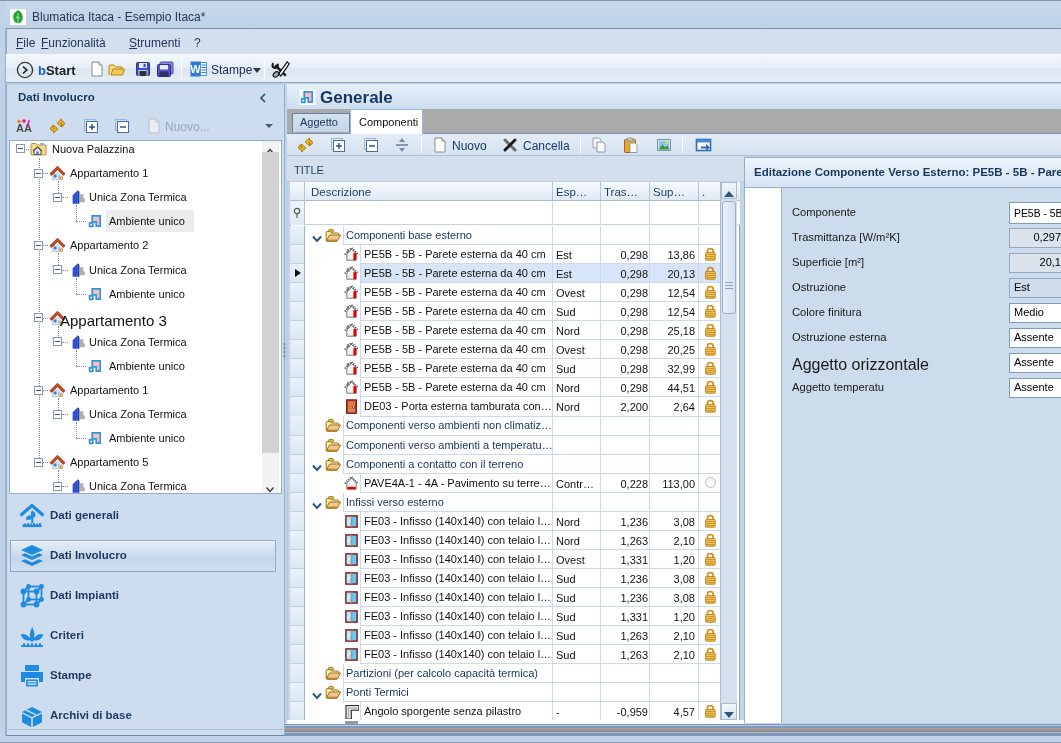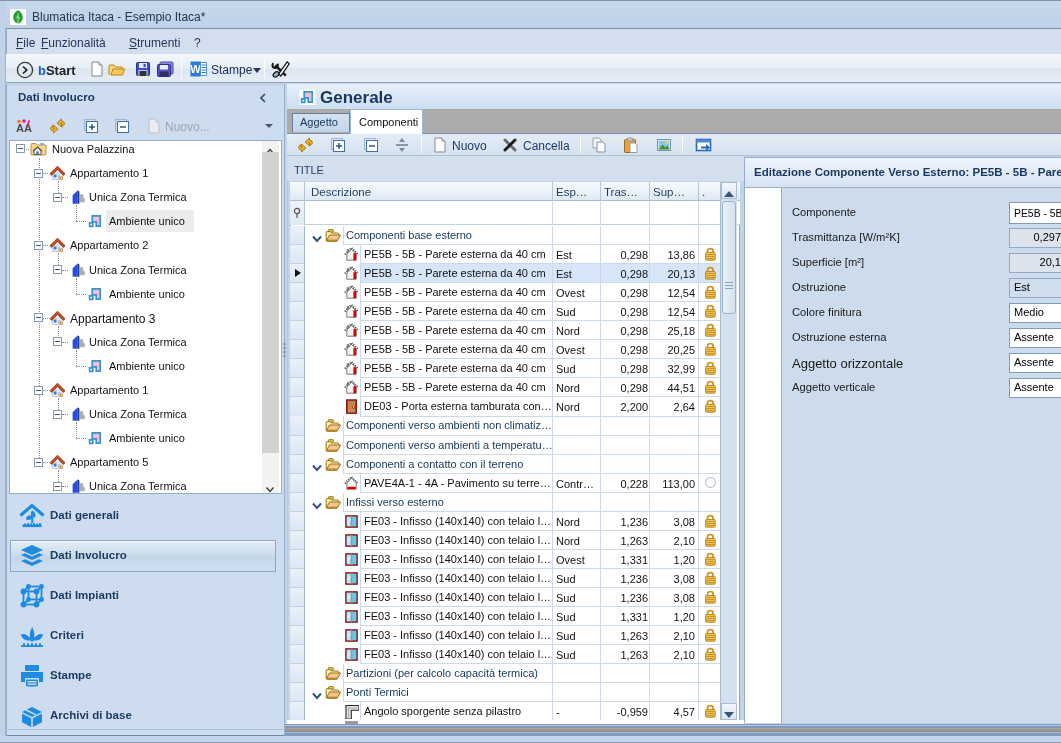--- a/index.html
+++ b/index.html
@@ -186,21 +186,21 @@
 <div style="position:absolute;left:34.2px;top:313px;width:9px;height:9px;background:#fff;border:1px solid #8a9aac;"></div>
 <div style="position:absolute;left:36.2px;top:317px;width:5px;height:1px;background:#33557a;"></div>
 <div style="position:absolute;left:49px;top:310px;width:17px;height:16px;"><svg width="17" height="16" viewBox="0 0 17 16">
       <rect x="3.2" y="8" width="10.6" height="6.4" fill="#eef4fa" stroke="#9aa8b8" stroke-width="0.6"></rect>
       <path d="M0.9 8.8 L8.5 1.2 L16.1 8.8 L14.2 10.3 L8.5 4.6 L2.8 10.3 Z" fill="#c44a24" stroke="#8a3014" stroke-width="0.8"></path>
       <rect x="4.6" y="9.4" width="3" height="3.2" fill="#4a7ac8"></rect>
       <rect x="8.9" y="9.8" width="2.6" height="4.6" fill="#a8c8e8"></rect>
       <path d="M11.6 11 Q14.2 11.4 13.8 14.4 L11 14.4 Q10.4 12.4 11.6 11 Z" fill="#f09030"></path>
       <path d="M12.6 11.8 Q13.6 12.6 12.9 14.4 L11.9 14.4 Q11.6 12.8 12.6 11.8 Z" fill="#f8c842"></path>
     </svg></div>
-<div style="position:absolute;left:70px;top:312px;width:160px;height:13px;font-size:12px;color:#111;white-space:nowrap;">Appartamento 3</div>
+<div style="position:absolute;left:60px;top:312px;width:160px;height:13px;font-size:15px;color:#111;white-space:nowrap;">Appartamento 3</div>
 <div style="position:absolute;left:62px;top:342px;width:6px;height:1px;border-top:1px dotted #8a8a8a;"></div>
 <div style="position:absolute;left:53.3px;top:337px;width:9px;height:9px;background:#fff;border:1px solid #8a9aac;"></div>
 <div style="position:absolute;left:55.3px;top:341px;width:5px;height:1px;background:#33557a;"></div>
 <div style="position:absolute;left:70px;top:334px;width:17px;height:16px;"><svg width="17" height="16" viewBox="0 0 17 16">
       <path d="M9.8 5.2 L13.4 5.2 L13.4 9.2 L14.8 9.2 L14.8 13.2 L9.8 13.2 Z" fill="#9a9a9a" opacity="0.8"></path>
       <path d="M2.6 6.2 L7.8 1.2 L7.8 14.8 L2.6 14.8 Z" fill="#2a50d8"></path>
       <path d="M7.8 1.2 L9.4 2.8 L9.4 14.8 L7.8 14.8 Z" fill="#1a34a0"></path>
     </svg></div>
 <div style="position:absolute;left:89px;top:336px;width:160px;height:13px;font-size:11px;color:#111;white-space:nowrap;">Unica Zona Termica</div>
 <div style="position:absolute;left:76px;top:366px;width:10px;height:1px;border-top:1px dotted #8a8a8a;"></div>
@@ -1079,17 +1079,17 @@
 <div style="position:absolute;left:792px;top:231px;width:210px;height:15px;font-size:11.2px;color:#1a1a1a;">Trasmittanza [W/m²K]</div>
 <div style="position:absolute;left:1009px;top:228px;width:57px;height:19.5px;background:#dce3ed;border:1px solid #94a9c0;text-align:right;padding-right:4px;font-size:11px;color:#000;line-height:17.5px;white-space:nowrap;overflow:hidden;">0,297</div>
 <div style="position:absolute;left:792px;top:256px;width:210px;height:15px;font-size:11.2px;color:#1a1a1a;">Superficie [m²]</div>
 <div style="position:absolute;left:1009px;top:253px;width:57px;height:19.5px;background:#dce3ed;border:1px solid #94a9c0;text-align:right;padding-right:4px;font-size:11px;color:#000;line-height:17.5px;white-space:nowrap;overflow:hidden;">20,1</div>
 <div style="position:absolute;left:792px;top:281px;width:210px;height:15px;font-size:11.2px;color:#1a1a1a;">Ostruzione</div>
 <div style="position:absolute;left:1009px;top:278px;width:57px;height:19.5px;background:#cfdded;border:1px solid #94a9c0;padding-left:4px;font-size:11px;color:#000;line-height:17.5px;white-space:nowrap;overflow:hidden;">Est</div>
 <div style="position:absolute;left:792px;top:306px;width:210px;height:15px;font-size:11.2px;color:#1a1a1a;">Colore finitura</div>
 <div style="position:absolute;left:1009px;top:303px;width:57px;height:19.5px;background:#fff;border:1px solid #7f9db9;padding-left:4px;font-size:11px;color:#000;line-height:17.5px;white-space:nowrap;overflow:hidden;">Medio</div>
 <div style="position:absolute;left:792px;top:331px;width:210px;height:15px;font-size:11.2px;color:#1a1a1a;">Ostruzione esterna</div>
 <div style="position:absolute;left:1009px;top:328px;width:57px;height:19.5px;background:#fff;border:1px solid #7f9db9;padding-left:4px;font-size:11px;color:#000;line-height:17.5px;white-space:nowrap;overflow:hidden;">Assente</div>
-<div style="position:absolute;left:792px;top:356px;width:210px;height:15px;font-size:13px;color:#1a1a1a;">Aggetto orizzontale</div>
+<div style="position:absolute;left:792px;top:356px;width:210px;height:15px;font-size:16px;color:#1a1a1a;">Aggetto orizzontale</div>
 <div style="position:absolute;left:1009px;top:353px;width:57px;height:19.5px;background:#fff;border:1px solid #7f9db9;padding-left:4px;font-size:11px;color:#000;line-height:17.5px;white-space:nowrap;overflow:hidden;">Assente</div>
-<div style="position:absolute;left:792px;top:381px;width:210px;height:15px;font-size:11.2px;color:#1a1a1a;">Aggetto verticale</div>
+<div style="position:absolute;left:792px;top:381px;width:210px;height:15px;font-size:11.2px;color:#1a1a1a;">Aggetto temperatu</div>
 <div style="position:absolute;left:1009px;top:378px;width:57px;height:19.5px;background:#fff;border:1px solid #7f9db9;padding-left:4px;font-size:11px;color:#000;line-height:17.5px;white-space:nowrap;overflow:hidden;">Assente</div>
 <div style="position:absolute;left:0px;top:735.5px;width:1061px;height:6px;background:#c3d4ea;"></div>
 <div style="position:absolute;left:0px;top:741.5px;width:1061px;height:1.5px;background:#8a9cb4;"></div>
 </body></html>

